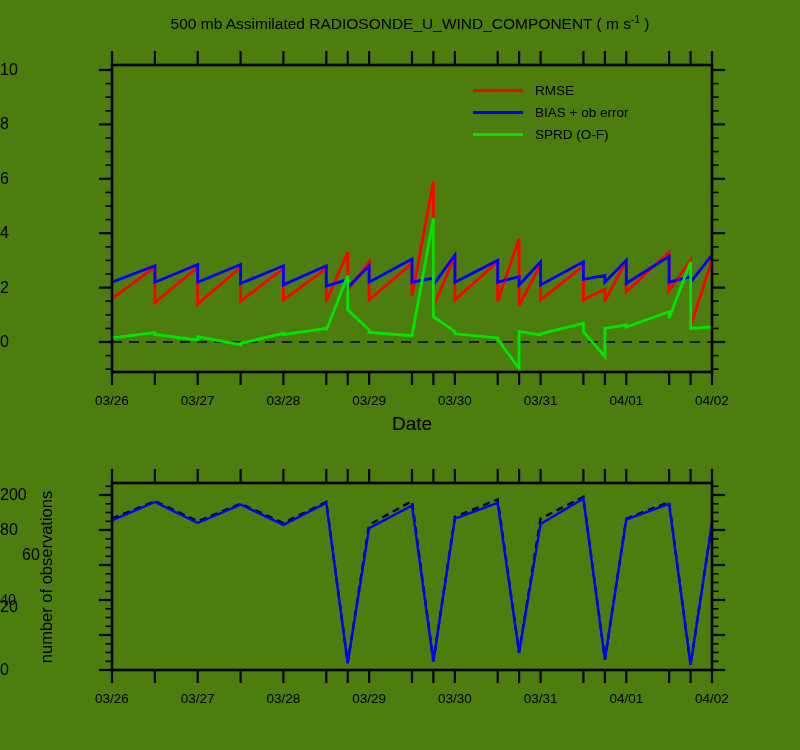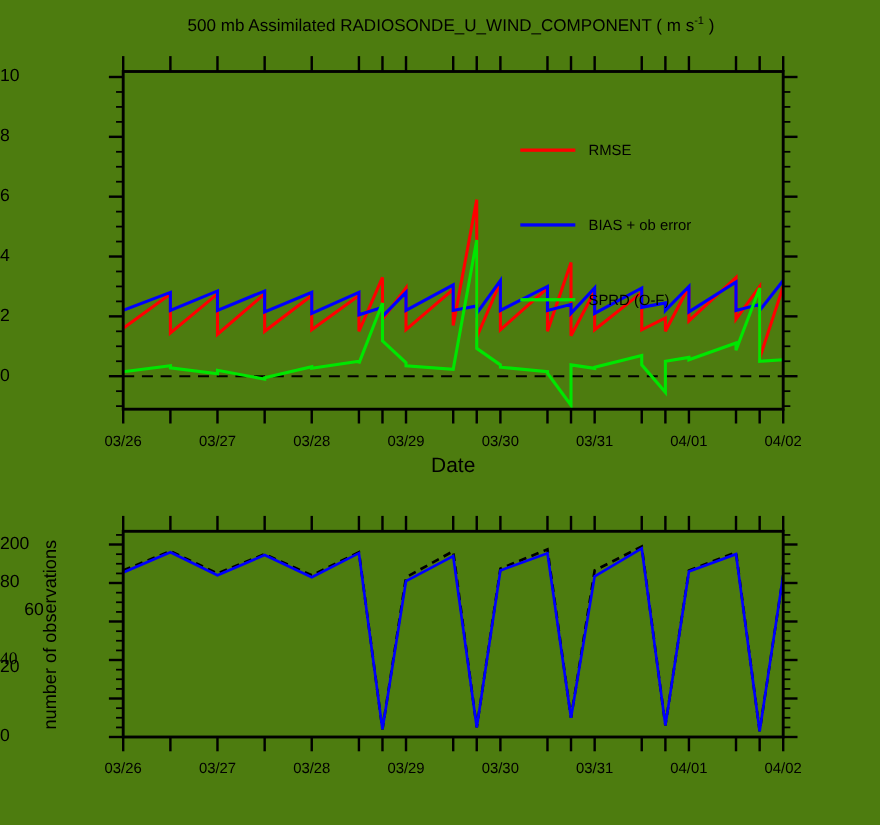--- a/index.html
+++ b/index.html
@@ -6,21 +6,21 @@
   #fig{position:relative;width:800px;height:750px;background:#4d7c0f;overflow:hidden;
        font-family:"Liberation Sans", sans-serif;color:#000;}
   #plot-svg{position:absolute;left:0;top:0;}
   .title{position:absolute;left:100px;top:14px;width:620px;text-align:center;
          font-size:15.5px;white-space:nowrap;}
   .title sup{font-size:10px;}
   .axis-title-x{position:absolute;left:112px;top:413px;width:600px;text-align:center;font-size:19px;}
   .axis-title-y{position:absolute;left:46px;top:577px;transform:translate(-50%,-50%) rotate(-90deg);
                 font-size:16.5px;white-space:nowrap;}
   #legend{position:absolute;left:473px;top:79px;}
-  .legend-row{display:flex;align-items:center;height:22px;margin-top:46px;}
+  .legend-row{display:flex;align-items:center;height:22px;}
   .legend-line{width:50px;height:3px;margin-right:12px;}
   .legend-label{font-size:13.5px;white-space:nowrap;}
   .ylab{position:absolute;left:0;width:92px;text-align:left;font-size:16px;}
   .xlab{position:absolute;width:60px;text-align:center;font-size:13.5px;}
 </style>
 </head>
 <body>
 
 <div id="fig">
   <svg id="plot-svg" width="800" height="750">

